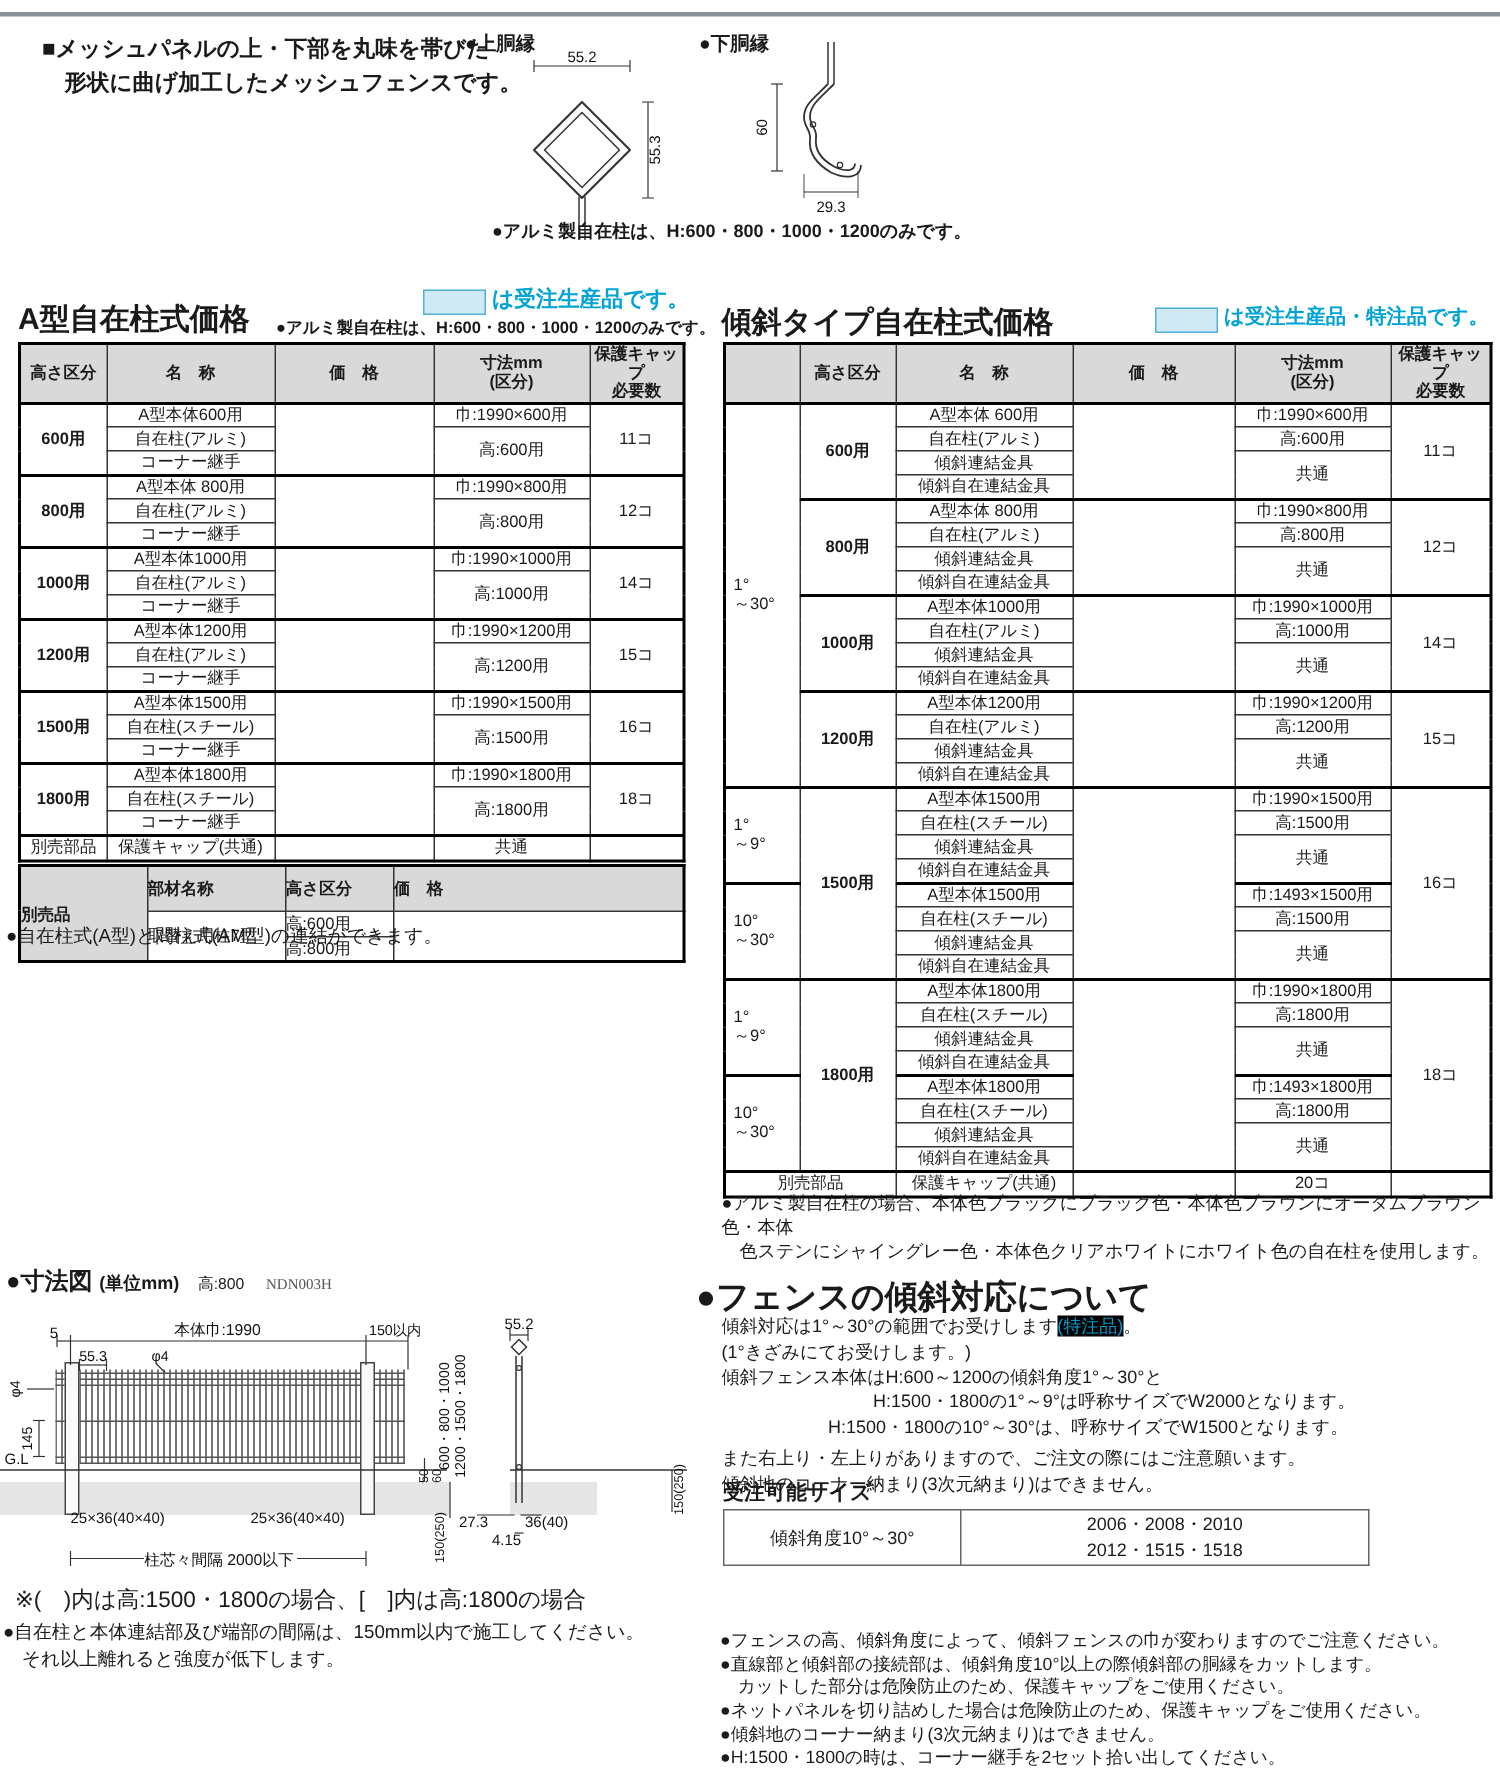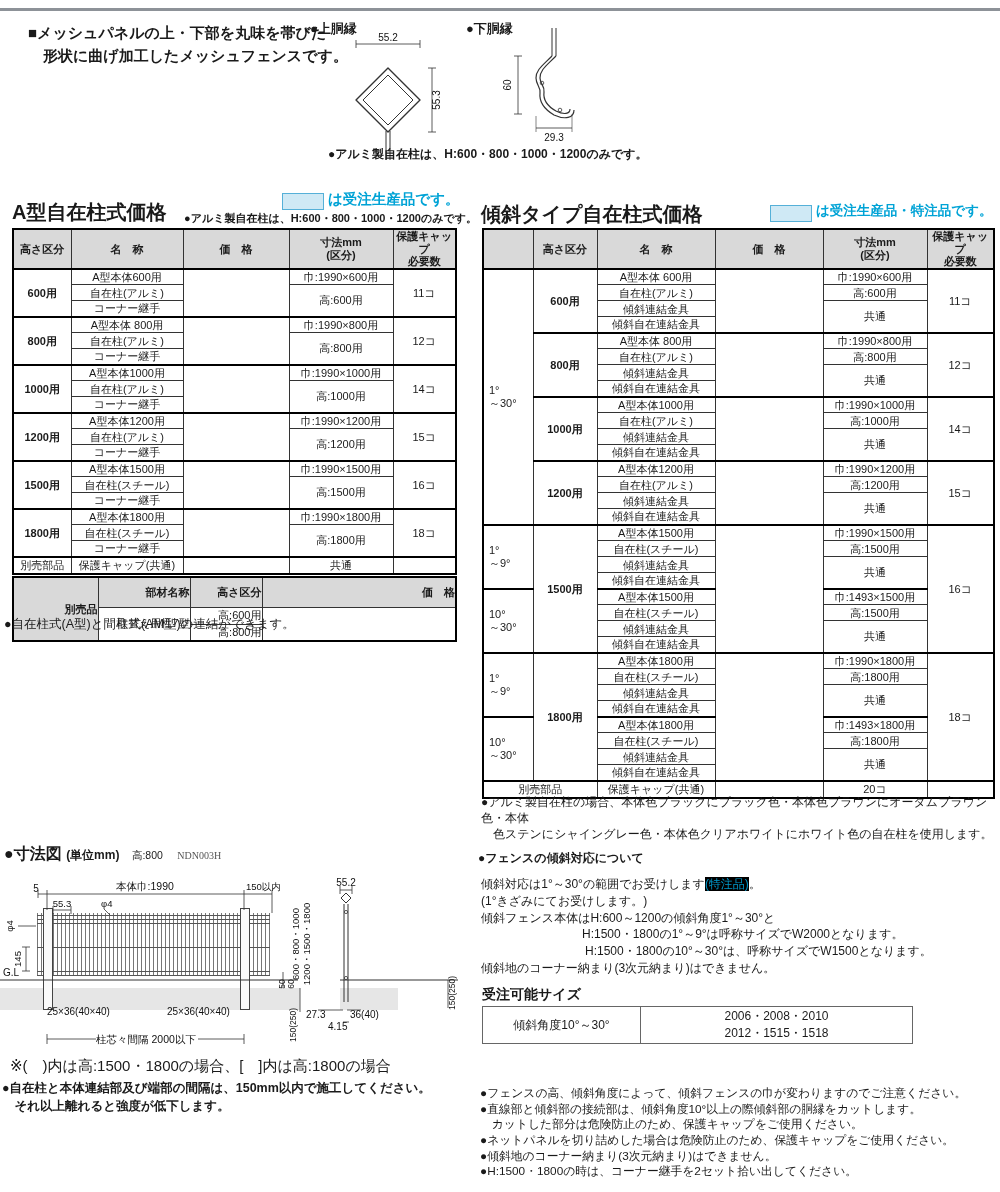--- a/index.html
+++ b/index.html
@@ -13,21 +13,21 @@
   
   table.pt{border-collapse:collapse;table-layout:fixed;position:absolute;border:2px solid #000;}
   table.pt td,table.pt th{border:1px solid #333;padding:0;text-align:center;vertical-align:middle;font-size:11px;line-height:1.15;overflow:hidden;}
   table.pt tr{height:16px;}
   table.pt tr.hd{height:34px;}
   table.pt th{background:#d9d9d9;font-weight:bold;}
   table.pt td.bt,table.pt th.bt{border-top:2px solid #000;}
   table.pt td.ang{text-align:left;padding-left:5px;}
   
   table.opt{border-collapse:collapse;table-layout:fixed;position:absolute;border:2px solid #000;}
-  table.opt td{border:1px solid #333;padding:0;text-align:right;vertical-align:middle;font-size:11px;}
+  table.opt td{border:1px solid #333;padding:0;text-align:left;vertical-align:middle;font-size:11px;}
   table.opt td.gray{background:#d9d9d9;font-weight:bold;}
   table.ord{border-collapse:collapse;table-layout:fixed;position:absolute;border:1px solid #666;}
   table.ord td{border:1px solid #666;padding:0;text-align:center;vertical-align:middle;font-size:12px;line-height:1.4;}
   .badge{background:#000000;color:#0099cc;}
   .wire{position:absolute;height:1px;background:#555;}
   .mesh{position:absolute;background:repeating-linear-gradient(90deg,#777 0,#777 1px,transparent 1px,transparent 4px);}
   .ground{position:absolute;background:#e6e6e6;}
   .post{position:absolute;width:8px;background:#fafafa;border:1px solid #444;}
   svg text{font-family:"Liberation Sans","DejaVu Sans",sans-serif;fill:#111;}
 </style>
@@ -395,27 +395,28 @@
         <td class="bt">保護キャップ(共通)</td>
         <td class="bt"></td>
         <td class="bt">20コ</td>
         <td class="bt"></td>
       </tr>
 </tbody>
   </table>
 
 <div class="abs pre" style="left:481px;top:794px;font-size:12px;line-height:1.35;">●アルミ製自在柱の場合、本体色ブラックにブラック色・本体色ブラウンにオータムブラウン色・本体
 　色ステンにシャイングレー色・本体色クリアホワイトにホワイト色の自在柱を使用します。</div>
-<div class="abs b" style="left:478px;top:850px;font-size:12px;">●フェンスの傾斜対応について</div>
+<div class="abs b" style="left:464px;top:850px;font-size:22px;">●フェンスの傾斜対応について</div>
 <div class="abs" style="left:481px;top:876px;font-size:12px;line-height:1.4;">
   <div><span>傾斜対応は1°～30°の範囲でお受けします</span><span class="badge">(特注品)</span><span>。</span></div>
   <div>(1°きざみにてお受けします。)</div>
   <div>傾斜フェンス本体はH:600～1200の傾斜角度1°～30°と</div>
   <div style="margin-left:101px;">H:1500・1800の1°～9°は呼称サイズでW2000となります。</div>
-  <div style="margin-left:104px;">H:1500・1800の10°～30°は、呼称サイズでW1500となります。</div>
+  <div style="margin-left:71px;">H:1500・1800の10°～30°は、呼称サイズでW1500となります。</div>
+  <div style="margin-top:4px;">また右上り・左上りがありますので、ご注文の際にはご注意願います。</div>
   <div>傾斜地のコーナー納まり(3次元納まり)はできません。</div>
 </div>
 <div class="abs b" style="left:482px;top:986px;font-size:14px;">受注可能サイズ</div>
 <table class="ord" style="left:482px;top:1006px;width:430px;">
 <colgroup>
       <col style="width:158px">
       <col style="width:272px">
     </colgroup>
 <tbody>
 <tr style="height:37px;">
@@ -506,14 +507,14 @@
   <text x="47" y="153" font-size="10">25×36(40×40)</text>
   <text x="167" y="153" font-size="10">25×36(40×40)</text>
   <text x="146" y="181" font-size="10.5" text-anchor="middle">柱芯々間隔 2000以下</text>
   <text x="346" y="24" font-size="10" text-anchor="middle">55.2</text>
   <text x="306" y="156" font-size="10">27.3</text>
   <text x="328" y="168" font-size="10">4.15</text>
   <text x="350" y="156" font-size="10">36(40)</text>
 </svg>
 
 <div class="abs" style="left:10px;top:1057px;font-size:15px;">※(　)内は高:1500・1800の場合、[　]内は高:1800の場合</div>
-<div class="abs pre" style="left:2px;top:1080px;font-size:12.5px;line-height:1.4;font-weight:bold;">●自在柱と本体連結部及び端部の間隔は、150mm以内で施工してください。
+<div class="abs pre" style="left:2px;top:1080px;font-size:12.5px;line-height:1.4;">●自在柱と本体連結部及び端部の間隔は、150mm以内で施工してください。
 　それ以上離れると強度が低下します。</div>
 
 </body></html>

